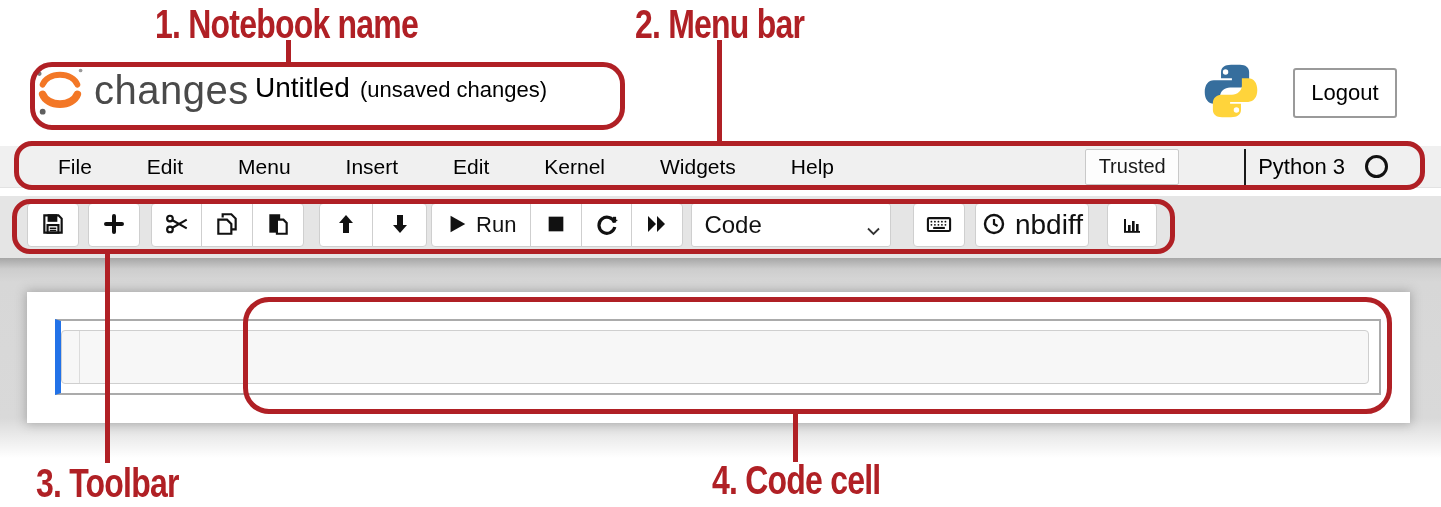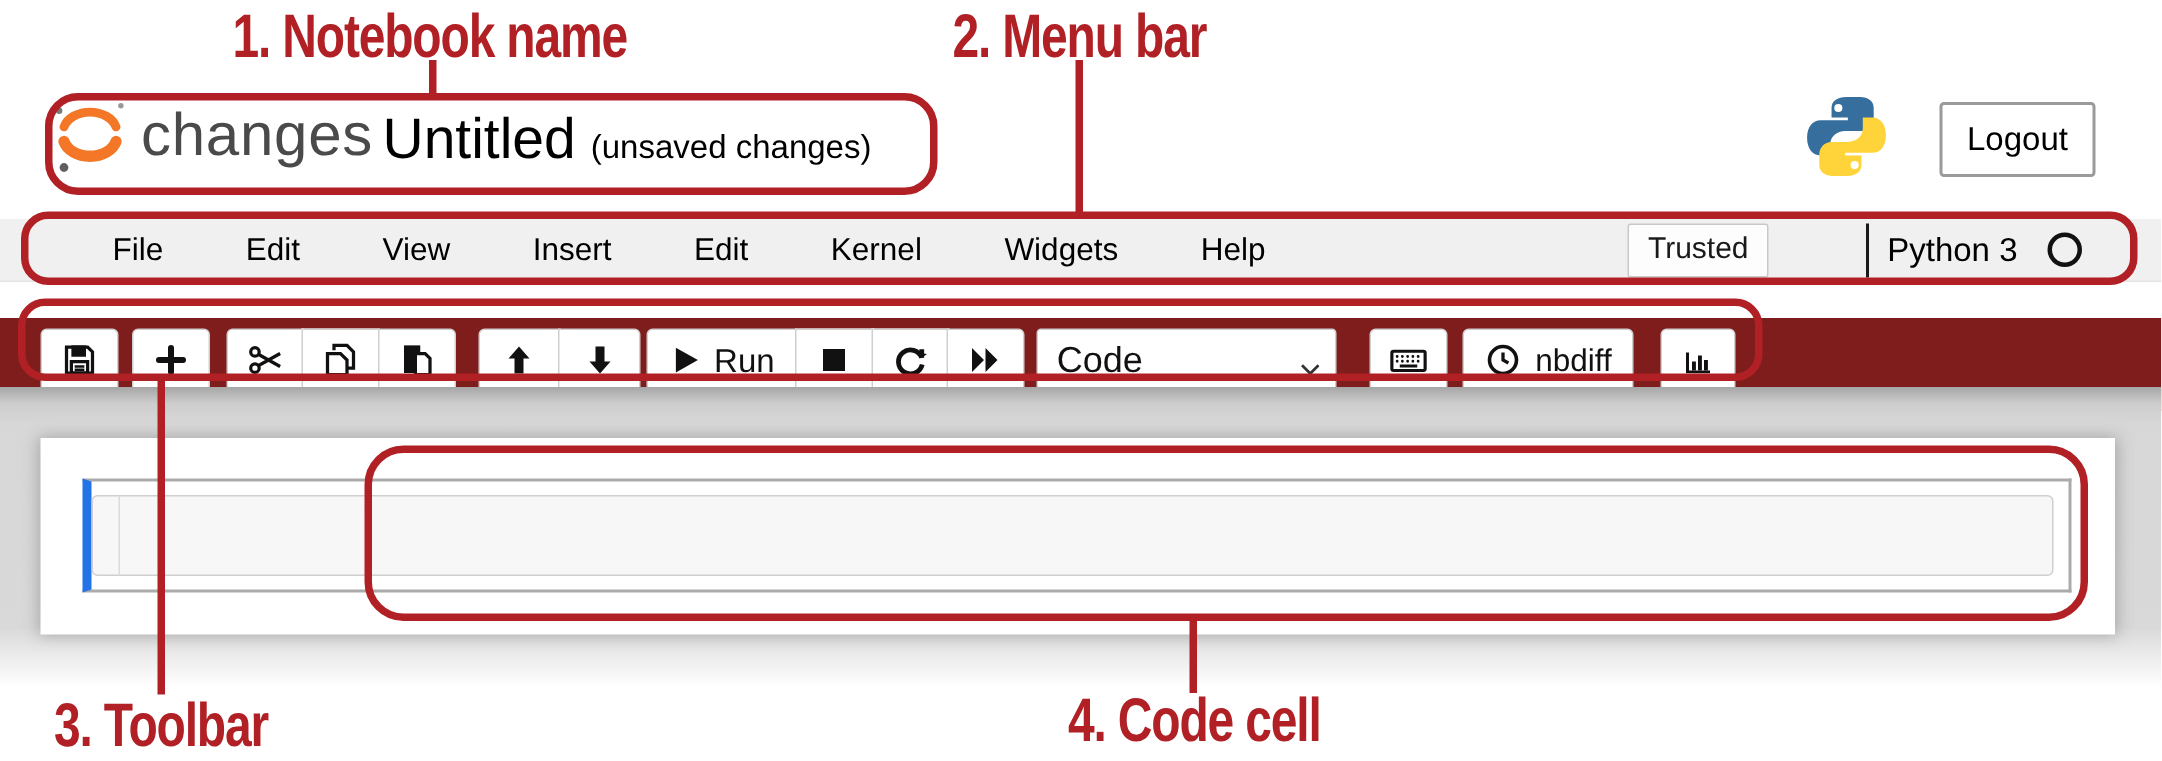--- a/index.html
+++ b/index.html
@@ -3,52 +3,52 @@
 <meta charset="utf-8">
 <style>
   html,body{margin:0;padding:0;background:#fff;}
   #canvas{position:relative;width:1441px;height:507px;background:#fff;overflow:hidden;
           font-family:"Liberation Sans",sans-serif;color:#111;}
 
   
   .logo-mark{position:absolute;left:33px;top:64px;}
   .logo-word{position:absolute;left:94px;top:68px;font-size:40px;color:#4a4a4a;letter-spacing:.5px;}
   .nb-title{position:absolute;left:255px;top:72px;display:flex;align-items:baseline;gap:10px;white-space:nowrap;}
-  .nb-name{font-size:38px;color:#000;}
+  .nb-name{font-size:28px;color:#000;}
   .nb-status{font-size:22px;color:#000;}
   .py-logo{position:absolute;left:1196px;top:62px;}
   .logout-btn{position:absolute;left:1293px;top:68px;width:104px;height:50px;background:#fff;
               border:2px solid #9a9a9a;border-radius:3px;font-size:22px;color:#000;
               font-family:"Liberation Sans",sans-serif;display:flex;align-items:center;justify-content:center;cursor:pointer;}
 
   
   .menubar{position:absolute;left:0;top:146px;width:100%;height:42px;background:#f0f0f0;
            border-bottom:1px solid #e3e3e3;display:flex;align-items:center;padding-left:58px;box-sizing:border-box;}
-  .menu-items{display:flex;gap:55px;margin-left:17px;}
+  .menu-items{display:flex;gap:55px;}
   .menu-item{font-size:21px;color:#000;cursor:pointer;white-space:nowrap;}
   .mb-right{display:flex;align-items:center;margin-left:auto;padding-right:53px;}
   .trusted-btn{width:92px;height:34px;background:#fdfdfd;border:1px solid #c9c9c9;border-radius:2px;
                font-size:20px;color:#1a1a1a;display:flex;align-items:center;justify-content:center;
                font-family:"Liberation Sans",sans-serif;}
   .mb-divider{width:2px;height:36px;background:#1a1a1a;margin-left:65px;}
   .kernel-name{font-size:22px;color:#000;margin-left:12px;white-space:nowrap;}
   .kernel-circle{width:17px;height:17px;border:3.2px solid #111;border-radius:50%;margin-left:20px;}
 
   
-  .toolbar{position:absolute;left:0;top:212px;width:100%;height:62px;background:#7f1d1d;
+  .toolbar{position:absolute;left:0;top:196px;width:100%;height:62px;background:#e5e5e5;
            display:flex;align-items:flex-start;padding:7px 0 0 27px;box-sizing:border-box;}
   .tbtn{height:44px;min-width:50px;background:#fff;border:1.6px solid #cfcfcf;border-radius:4px;
         display:inline-flex;align-items:center;justify-content:center;box-sizing:border-box;
         cursor:pointer;padding:0;color:#111;font-family:"Liberation Sans",sans-serif;}
   .tb-group{display:flex;}
   .tb-group .tbtn{border-radius:0;margin-left:-1.6px;}
   .tb-group .tbtn:first-child{border-radius:4px 0 0 4px;margin-left:0;}
   .tb-group .tbtn:last-child{border-radius:0 4px 4px 0;}
   .run-label{font-size:22px;margin-left:8px;}
-  .nbdiff-label{font-size:21px;margin-left:9px;}
+  .nbdiff-label{font-size:28px;margin-left:9px;}
   .cell-type-select{height:44px;width:200px;margin-left:8px;background:#fff;border:1.6px solid #cfcfcf;
         border-radius:3px;display:inline-flex;align-items:center;box-sizing:border-box;cursor:pointer;position:relative;}
   .cell-type-value{font-size:24px;padding-left:12px;color:#111;}
   .select-chevron{position:absolute;right:10px;top:18px;}
 
   
   .nb-bg{position:absolute;left:0;top:258px;width:100%;height:202px;
          background:linear-gradient(to bottom,#a6a6a6 0px,#cdcdcd 11px,#d7d7d7 24px,#d9d9d9 160px,#ffffff 200px);}
   .nb-container{position:absolute;left:27px;top:292px;width:1383px;height:131px;background:#fff;
                 box-shadow:0 0 10px 1px rgba(70,70,70,.35);}
@@ -95,21 +95,21 @@
       <circle cx="38" cy="53" r="3" fill="#fff"></circle>
     </svg>
   </span>
 
   <button class="logout-btn">Logout</button>
 
   <div class="menubar">
     <div class="menu-items">
       <span class="menu-item">File</span>
       <span class="menu-item">Edit</span>
-      <span class="menu-item">View</span>
+      <span class="menu-item">Menu</span>
       <span class="menu-item">Insert</span>
       <span class="menu-item">Edit</span>
       <span class="menu-item">Kernel</span>
       <span class="menu-item">Widgets</span>
       <span class="menu-item">Help</span>
     </div>
     <div class="mb-right">
       <span class="trusted-btn">Trusted</span>
       <span class="mb-divider"></span>
       <span class="kernel-name">Python 3</span>

